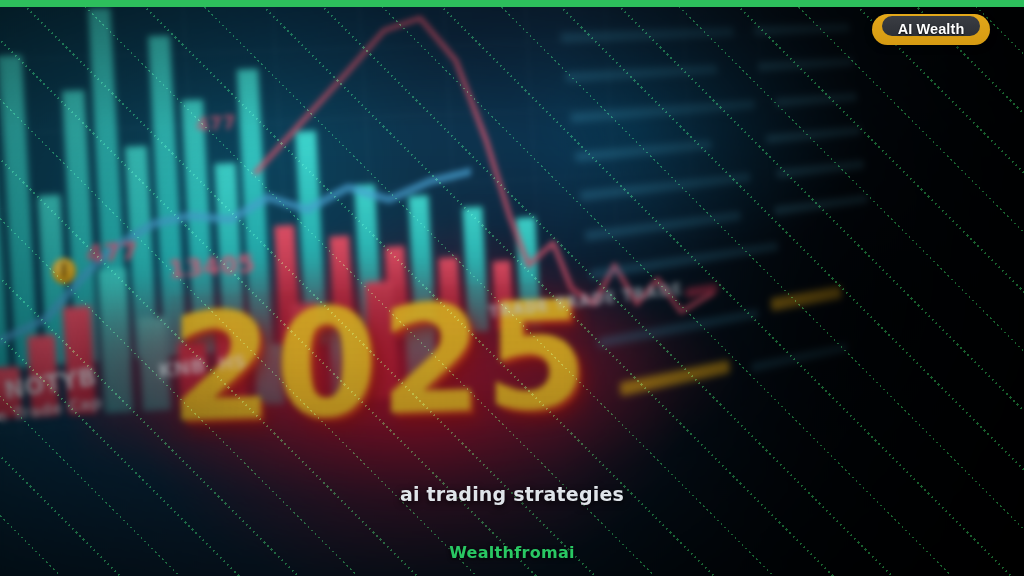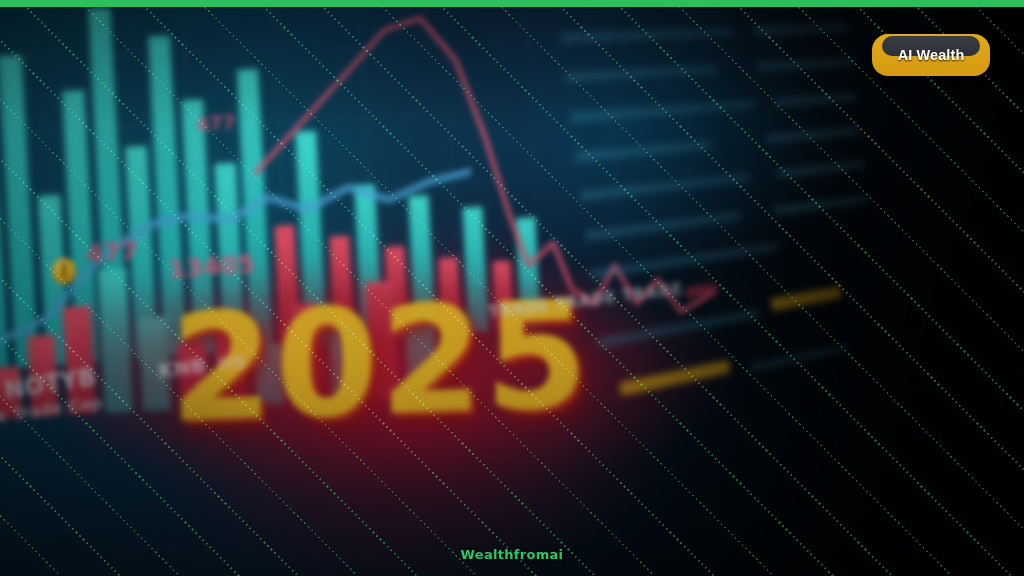--- a/index.html
+++ b/index.html
@@ -198,23 +198,23 @@
     left: 0; top: 0;
     width: 100%;
     height: 7px;
     background: #2dbf5c;
     z-index: 40;
   }
 
   .badge {
     position: absolute;
     right: 34px;
-    top: 34px;
+    top: 14px;
     width: 118px;
-    height: 42px;
+    height: 31px;
     border-radius: 16px;
     background: linear-gradient(180deg, #e3a81a 0%, #d59a12 100%);
     box-shadow: 0 2px 6px rgba(0,0,0,0.55);
     z-index: 42;
   }
   .badge-inner {
     position: absolute;
     left: 10px; top: 2px; right: 10px;
     height: 20px;
     border-radius: 11px;
@@ -281,21 +281,21 @@
 
   .footer-brand {
     position: absolute;
     left: 0; right: 0;
     bottom: 14px;
     z-index: 38;
     text-align: center;
     margin: 0;
     color: #29c863;
     font-family: "DejaVu Sans", sans-serif;
-    font-size: 13px;
+    font-size: 16px;
     font-weight: 700;
     letter-spacing: 0.3px;
     text-shadow: 0 1px 4px rgba(0,0,0,0.9);
   }
 </style>
 </head>
 <body>
 
 <div id="stage">
 
@@ -389,16 +389,17 @@
   <div class="bg-layer diag-lines"></div>
 
   <div class="top-bar"></div>
 
   <div class="badge">
     <div class="badge-inner"></div>
     <div class="badge-label">AI Wealth</div>
   </div>
 
 
+  <p class="subtitle">ai trading strategies</p>
 
   <p class="footer-brand">Wealthfromai</p>
 
 </div>
 
 </body></html>

